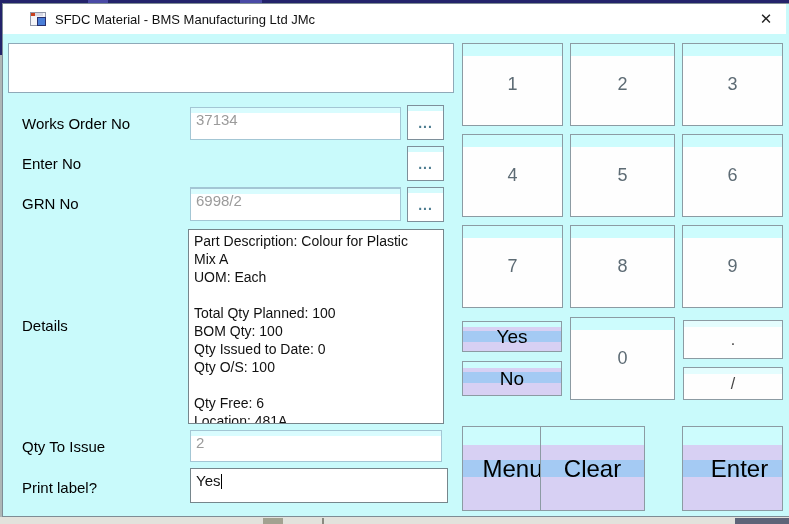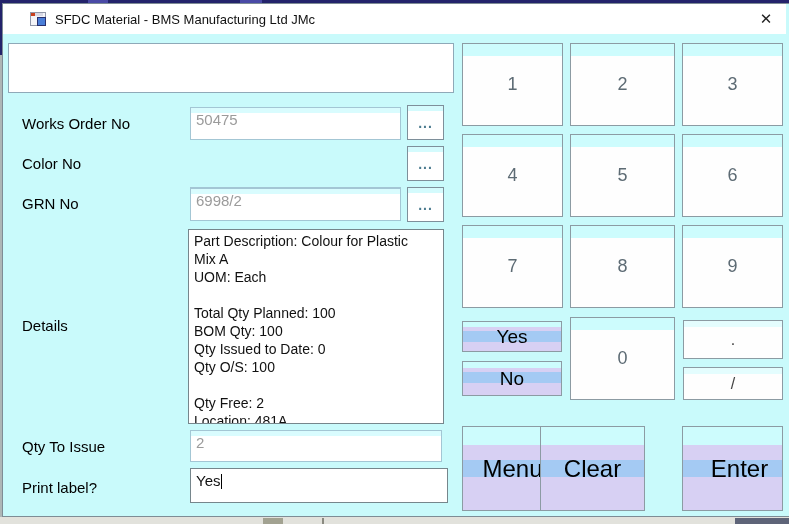--- a/index.html
+++ b/index.html
@@ -72,42 +72,42 @@
     </div>
     <div class="abs title-text">SFDC Material - BMS Manufacturing Ltd JMc</div>
     <div class="abs close-btn">✕</div>
   </div>
 
   <div class="abs client">
 
     <div class="abs scanbox"></div>
 
     <div class="abs label" style="left:18px;top:80px;">Works Order No</div>
-    <div class="abs tbox strip" style="left:186px;top:73px;width:211px;height:33px;">50475</div>
+    <div class="abs tbox strip" style="left:186px;top:73px;width:211px;height:33px;">37134</div>
     <div class="abs browse" style="left:403px;top:71px;">...</div>
 
-    <div class="abs label" style="left:18px;top:120px;">Color No</div>
+    <div class="abs label" style="left:18px;top:120px;">Enter No</div>
     <div class="abs tbox strip" style="left:186px;top:113px;width:211px;height:33px;color:#A79CA2;margin-top:40px;">Color A</div>
     <div class="abs browse" style="left:403px;top:112px;">...</div>
 
     <div class="abs label" style="left:18px;top:160px;">GRN No</div>
     <div class="abs tbox strip" style="left:186px;top:154px;width:211px;height:33px;">6998/2</div>
     <div class="abs browse" style="left:403px;top:153px;">...</div>
 
     <div class="abs label" style="left:18px;top:282px;">Details</div>
     <div class="abs details">Part Description: Colour for Plastic
 Mix A
 UOM: Each
 
 Total Qty Planned: 100
 BOM Qty: 100
 Qty Issued to Date: 0
 Qty O/S: 100
 
-Qty Free: 2
+Qty Free: 6
 Location: 481A</div>
 
     <div class="abs label" style="left:18px;top:403px;">Qty To Issue</div>
     <div class="abs tbox strip" style="left:186px;top:396px;width:252px;height:32px;">2</div>
 
     <div class="abs label" style="left:18px;top:444px;">Print label?</div>
     <div class="abs tbox dark" style="left:186px;top:434px;width:258px;height:35px;"><span>Yes</span><span class="caret"></span></div>
 
     <div class="abs key" style="left:458px;top:9px;width:101px;height:83px;">1</div>
     <div class="abs key" style="left:566px;top:9px;width:105px;height:83px;">2</div>

